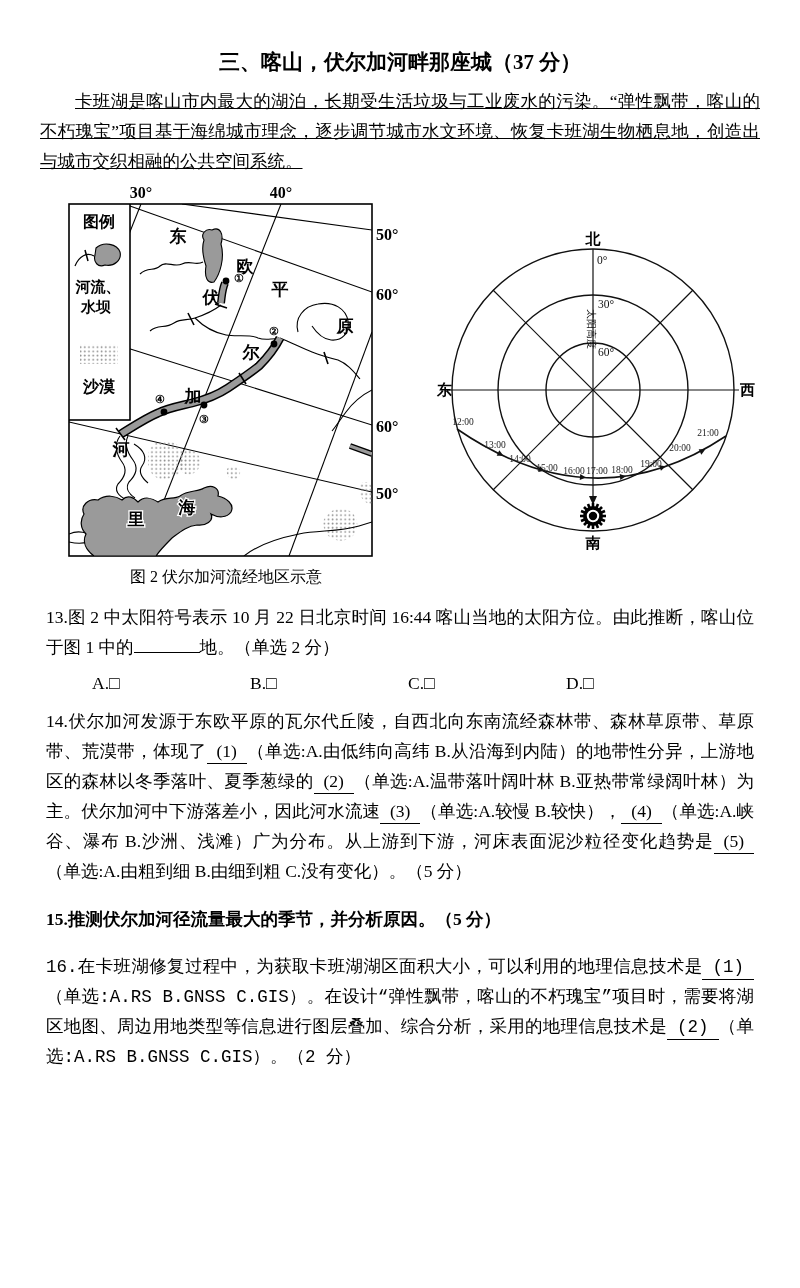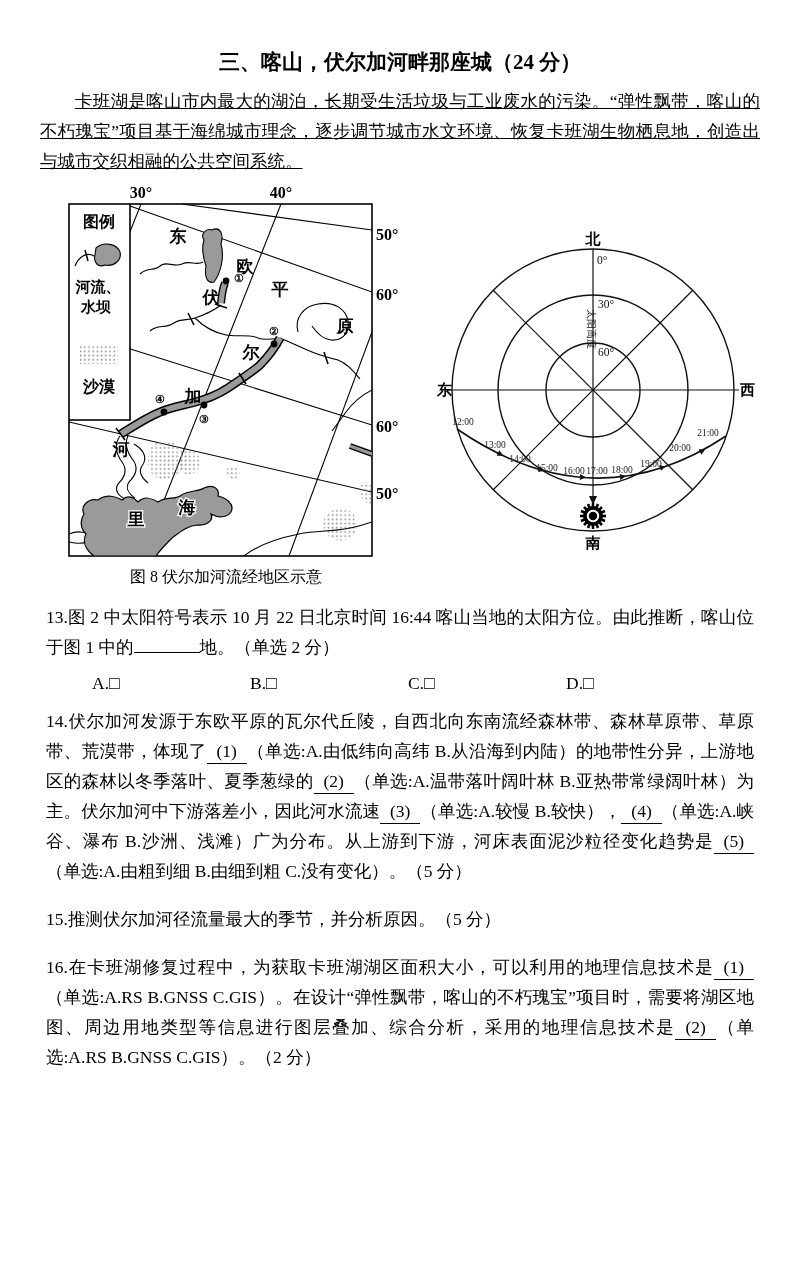--- a/index.html
+++ b/index.html
@@ -7,35 +7,35 @@
        font-family:"Liberation Serif","DejaVu Serif",serif;}
   .page{box-sizing:border-box;width:800px;padding:34px 40px 0 40px;}
   .title{text-align:center;font-size:21px;font-weight:bold;margin:14px 0 10px 0;}
   .para{font-size:17.5px;line-height:30px;text-align:justify;margin:0;}
   .indent{text-indent:2em;text-decoration:underline;}
   .figures{display:flex;justify-content:space-between;margin-top:6px;}
   .fig{display:flex;flex-direction:column;align-items:center;}
   .fig1{width:372px;} .fig2{width:330px;}
   .caption{font-size:16px;margin-top:3px;white-space:nowrap;}
   .q{font-size:17.5px;line-height:30px;text-align:justify;margin:6px;}
-  .q13{margin-top:14px;} .q14{margin-top:8px;} .q15{margin-top:18px;}
-  .q16{margin-top:18px;} .q17{margin-top:18px;}
+  .q13{margin-top:14px;} .q14{margin-top:8px;} .q15{margin-top:18px;font-weight:bold;}
+  .q16{margin-top:18px;font-family:Liberation Mono, monospace;} .q17{margin-top:18px;}
   .options{display:flex;font-size:17.5px;line-height:30px;margin:4px 0 8px 0;padding-left:52px;}
   .options span{width:158px;}
   .blank{display:inline-block;border-bottom:1px solid #000;padding:0 10px 1px 10px;
          text-align:center;line-height:22px;}
   .blank-empty{min-width:46px;}
   svg text{font-family:"Liberation Serif","DejaVu Serif",serif;}
 </style>
 </head>
 <body>
 
 <div class="page">
 
-  <div class="title">三、喀山，伏尔加河畔那座城（24 分）</div>
+  <div class="title">三、喀山，伏尔加河畔那座城（37 分）</div>
 
   <p class="para indent">卡班湖是喀山市内最大的湖泊，长期受生活垃圾与工业废水的污染。“弹性飘带，喀山的不朽瑰宝”项目基于海绵城市理念，逐步调节城市水文环境、恢复卡班湖生物栖息地，创造出与城市交织相融的公共空间系统。</p>
 
   <div class="figures">
 
     <div class="fig fig1">
       <svg width="345" height="382" viewBox="0 0 345 382">
         <defs>
           <pattern id="dots" width="4.2" height="4.2" patternUnits="userSpaceOnUse">
             <circle cx="1.4" cy="1.4" r="0.9" fill="#8f8f8f"></circle>
@@ -140,21 +140,21 @@
         </g>
 
         <text x="87" y="16" font-size="16" font-weight="bold" text-anchor="middle">30°</text>
         <text x="227" y="16" font-size="16" font-weight="bold" text-anchor="middle">40°</text>
 
         <text x="322" y="58" font-size="16" font-weight="bold">50°</text>
         <text x="322" y="118" font-size="16" font-weight="bold">60°</text>
         <text x="322" y="250" font-size="16" font-weight="bold">60°</text>
         <text x="322" y="317" font-size="16" font-weight="bold">50°</text>
       </svg>
-      <div class="caption">图 8 伏尔加河流经地区示意</div>
+      <div class="caption">图 2 伏尔加河流经地区示意</div>
     </div>
 
     <div class="fig fig2">
       <svg width="320" height="378" viewBox="0 0 320 378">
 
         <g fill="none" stroke="#111" stroke-width="1.4">
           <circle cx="158" cy="208" r="141"></circle>
           <circle cx="158" cy="208" r="95"></circle>
           <circle cx="158" cy="208" r="47"></circle>
         </g>

